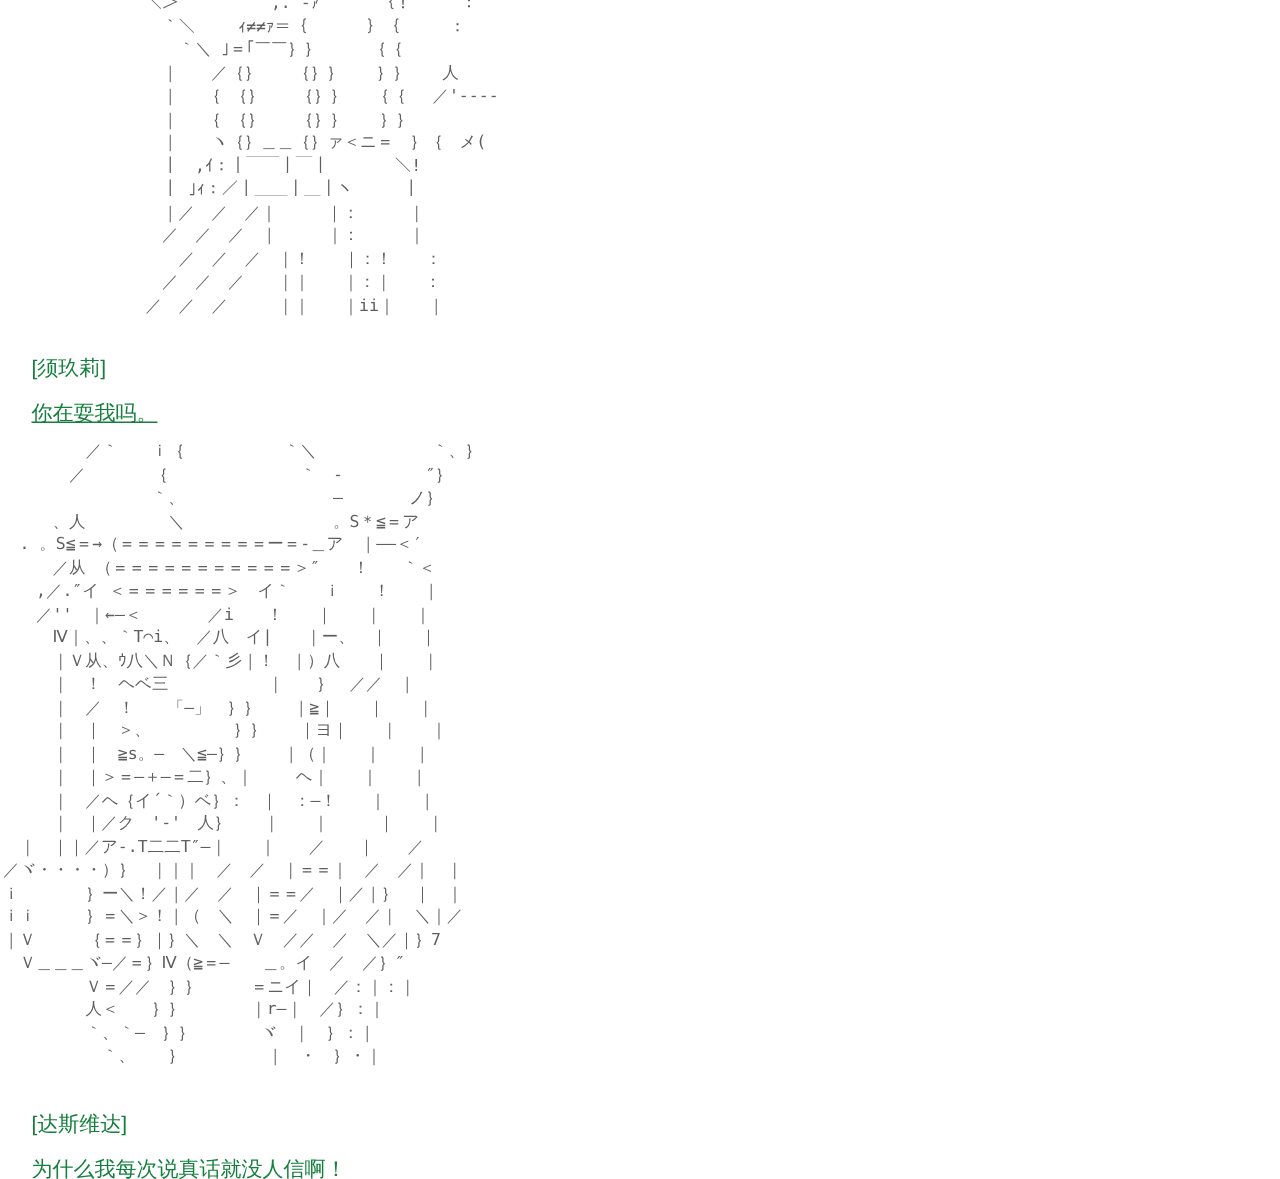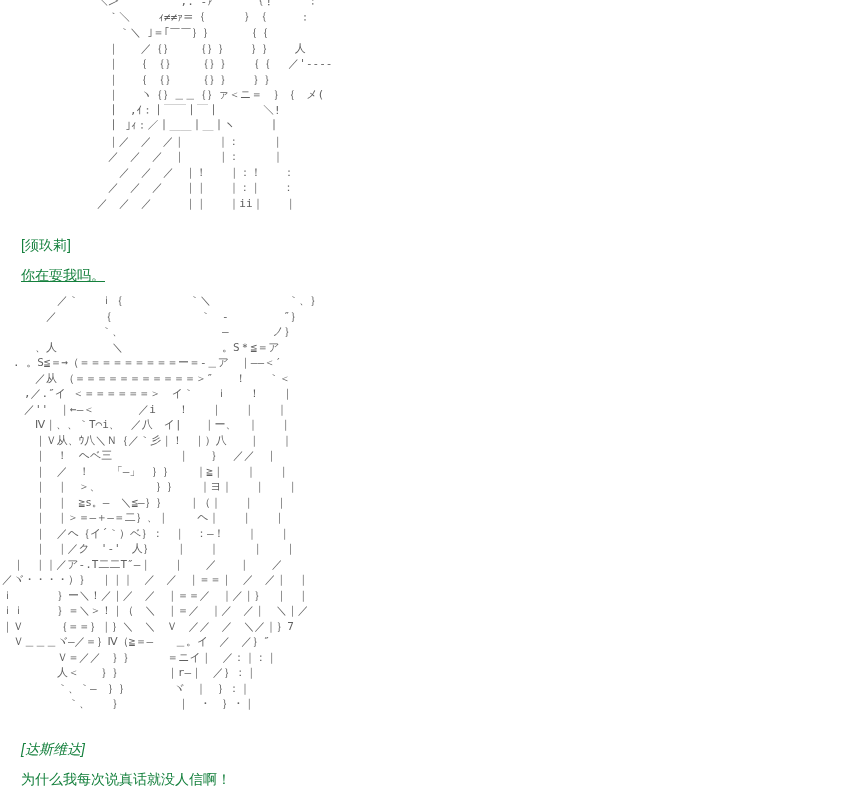--- a/index.html
+++ b/index.html
@@ -33,21 +33,21 @@
     position: absolute;
     left: 5px;
     margin: 16px;
     font-size: 14px;
     line-height: 18px;
     color: #15803d;
     font-family: "Liberation Sans", sans-serif;
   }
   .s1 { top: 220px; }
   .d1 { top: 250px; text-decoration: underline; }
-  .s2 { top: 724px; font-style: italic; }
+  .s2 { top: 724px; }
   .d2 { top: 754px; }
 </style>
 </head>
 <body>
 
 <div class="page">
 
   <section>
     <pre class="aa aa1">　＼＞　　　　　 ,. ‐ｧ　　　 ｛！　　　：
 　　｀＼　　 ｨ≠≠ｧ＝｛　　　 ｝｛　　　：

